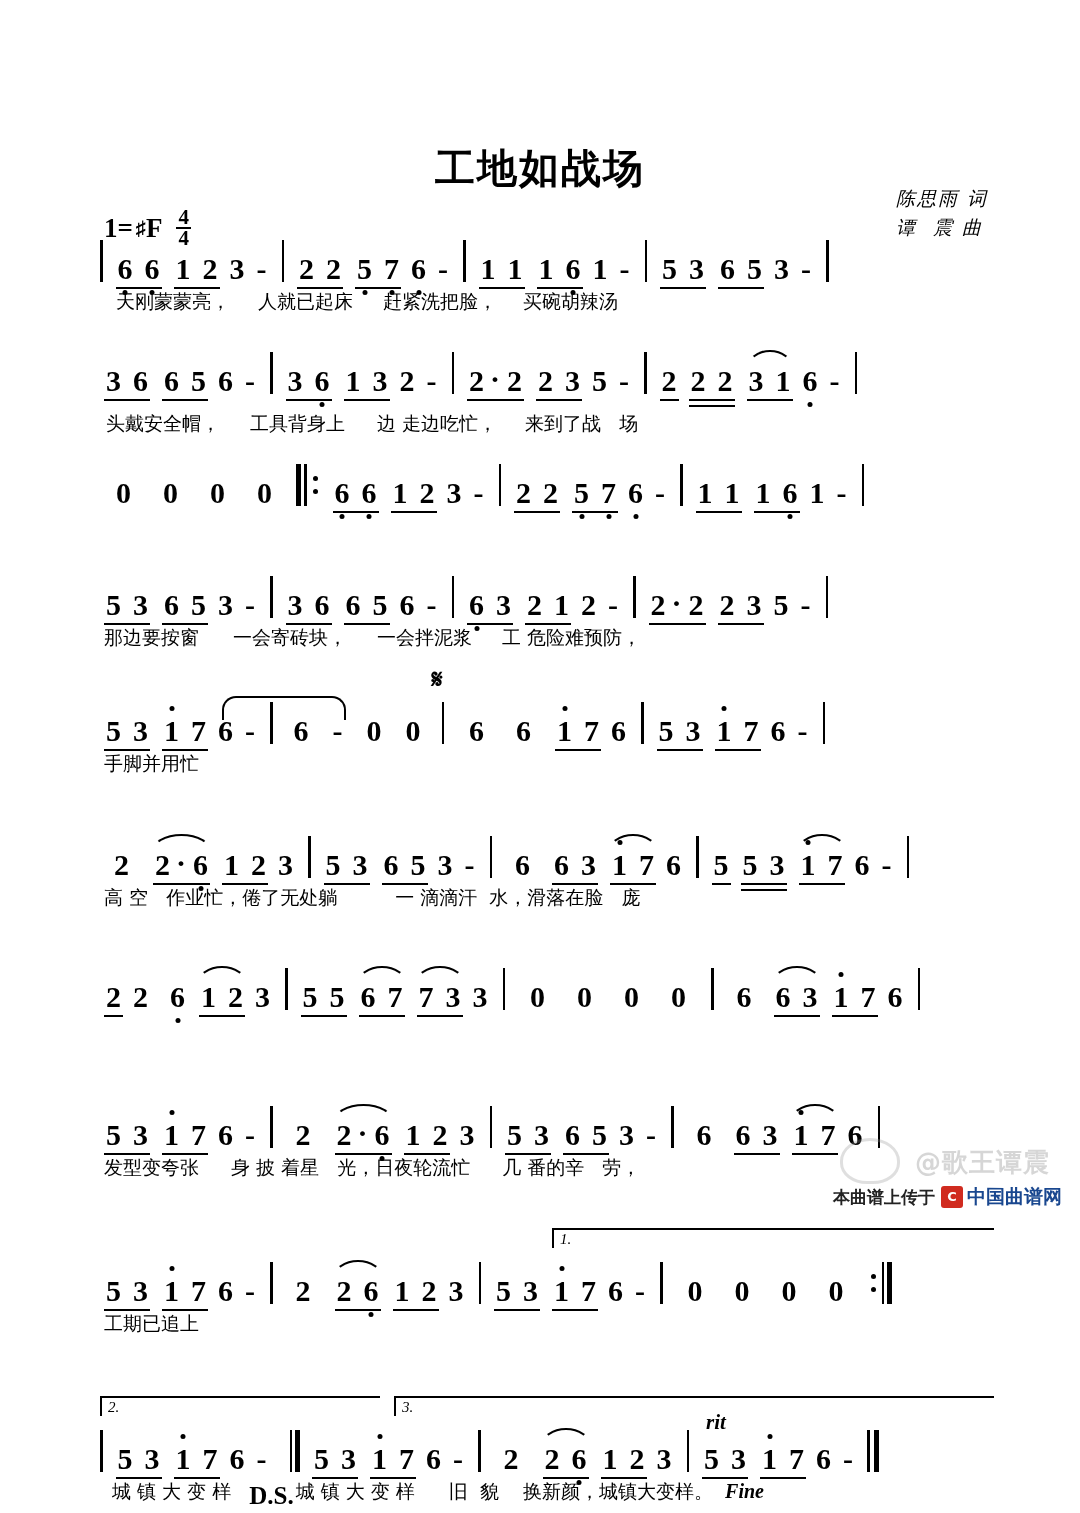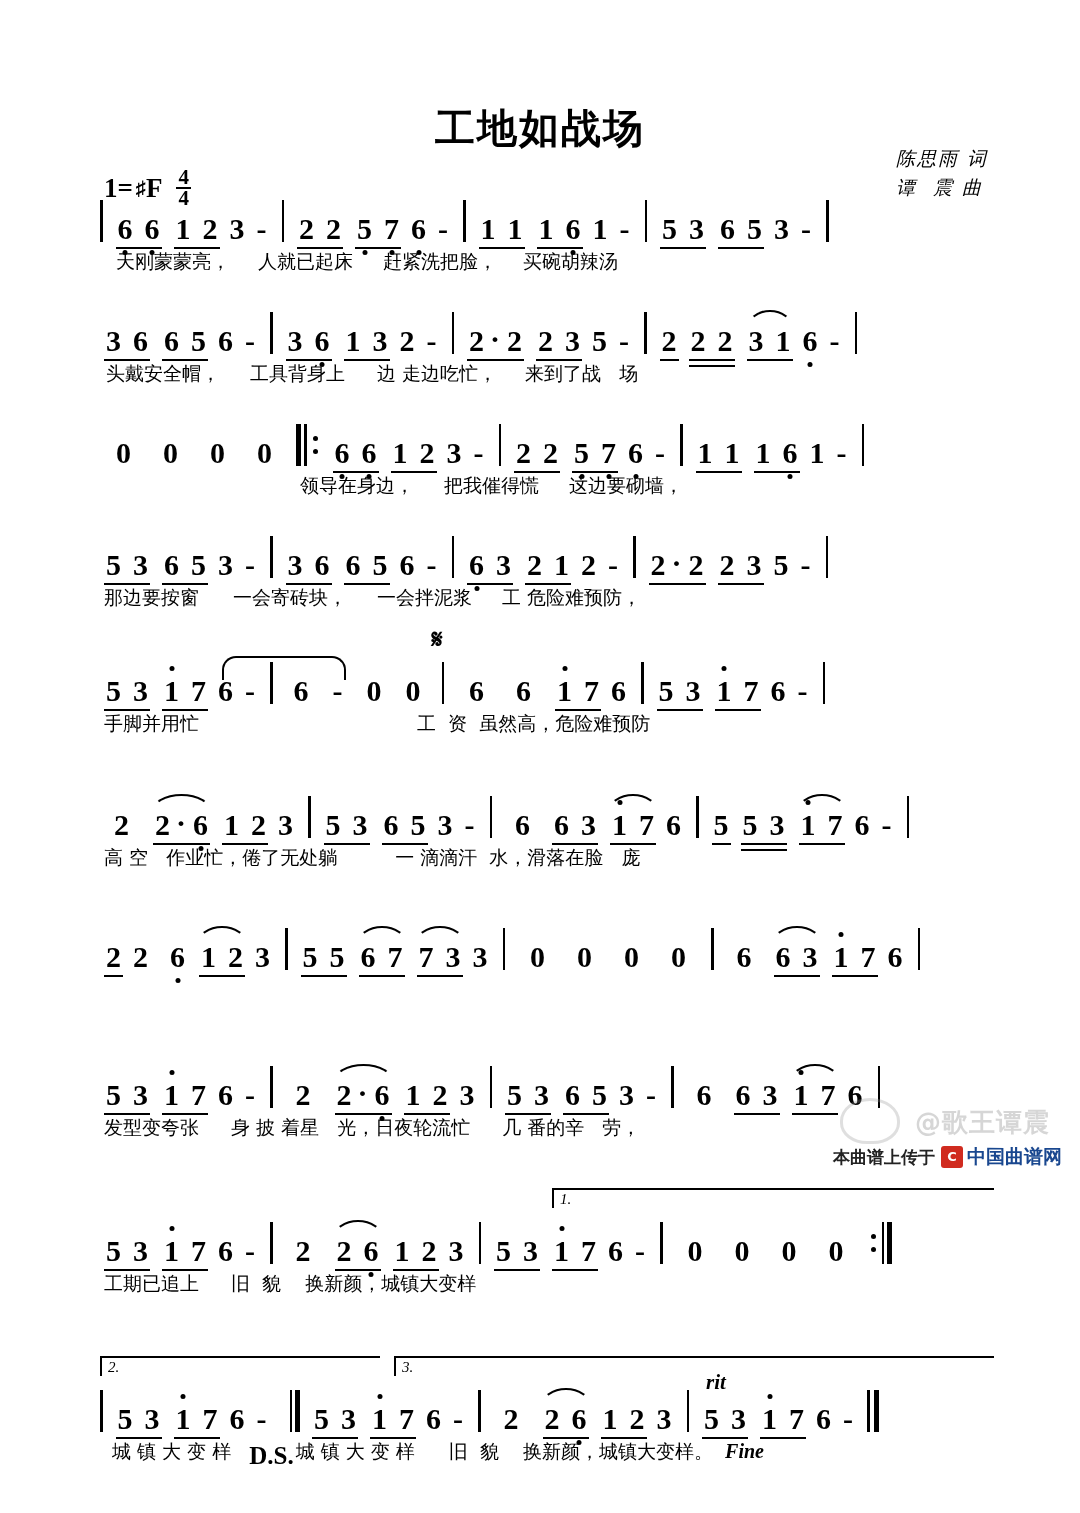--- a/index.html
+++ b/index.html
@@ -16,20 +16,21 @@
     overflow: hidden;
   }
 
   
   .sheet {
     position: relative;
     width: 1080px;
     height: 1184px;
     box-sizing: border-box;
     padding: 0;
+    margin-top: 40px;
   }
   .title {
     text-align: center;
     font-family: "DejaVu Sans", sans-serif;
     font-weight: bold;
     font-size: 40px;
     letter-spacing: 2px;
     padding-top: 108px;
     line-height: 1;
   }
@@ -461,21 +462,21 @@
           <span class="slur" style="left:4px; right:4px;"></span>
           <span class="note">3</span>
           <span class="note">1</span>
         </div>
         <span class="note">6<i class="dot-low"></i></span>
         <span class="note dash">-</span>
       </div>
       <div class="bar"></div>
     </div>
 
-    <div class="lyrics-row" style="padding-left:4px;">
+    <div class="lyrics-row" style="padding-left:4px;align-items:flex-end;">
       <span class="lyric">头戴安全帽，</span>
       <span class="spacer" style="width:26px"></span>
       <span class="lyric">工具背身上</span>
       <span class="spacer" style="width:28px"></span>
       <span class="lyric">边 走边吃忙，</span>
       <span class="spacer" style="width:24px"></span>
       <span class="lyric">来到了战   场</span>
     </div>
   </div>
 
@@ -533,27 +534,20 @@
         <div class="beamgroup" style="margin-left:4px;">
           <span class="note">1</span>
           <span class="note">6<i class="dot-low"></i></span>
         </div>
         <span class="note">1</span>
         <span class="note dash">-</span>
       </div>
       <div class="bar"></div>
     </div>
 
-    <div class="lyrics-row" style="padding-left:198px;">
-      <span class="lyric">领导在身边，</span>
-      <span class="spacer" style="width:26px"></span>
-      <span class="lyric">把我催得慌</span>
-      <span class="spacer" style="width:26px"></span>
-      <span class="lyric">这边要砌墙，</span>
-    </div>
   </div>
 
   <div class="system">
     <div class="notes-row">
       <div class="measure">
         <div class="beamgroup">
           <span class="note">5</span>
           <span class="note">3</span>
         </div>
         <div class="beamgroup" style="margin-left:4px;">
@@ -668,21 +662,20 @@
         </div>
         <span class="note">6</span>
         <span class="note dash">-</span>
       </div>
       <div class="bar"></div>
     </div>
 
     <div class="lyrics-row" style="padding-left:2px;">
       <span class="lyric">手脚并用忙</span>
       <span class="spacer" style="width:214px"></span>
-      <span class="lyric">工  资  虽然高，危险难预防</span>
     </div>
   </div>
 
   <div class="system" style="height:120px;">
     <div class="notes-row" style="margin-top:12px;">
       <div class="measure">
         <span class="note" style="padding:0 14px;">2</span>
         <div class="beamgroup" style="position:relative; margin-left:6px;">
           <span class="slur" style="left:2px; right:2px;"></span>
           <span class="note">2</span>
@@ -948,21 +941,20 @@
             <span></span>
           </span>
         <span class="rl-thin"></span>
           <span class="rl-thick"></span>
       </div>
     </div>
 
     <div class="lyrics-row" style="padding-left:2px;">
       <span class="lyric">工期已追上</span>
       <span class="spacer" style="width:28px"></span>
-      <span class="lyric">旧  貌    换新颜，城镇大变样</span>
     </div>
   </div>
 
   <div class="system" style="height:140px;">
     <div class="notes-row" style="margin-top:34px; position:relative;">
 
       <div class="volta" style="left:0px; width:278px;">
         <span class="vlabel">2.</span>
       </div>
 

